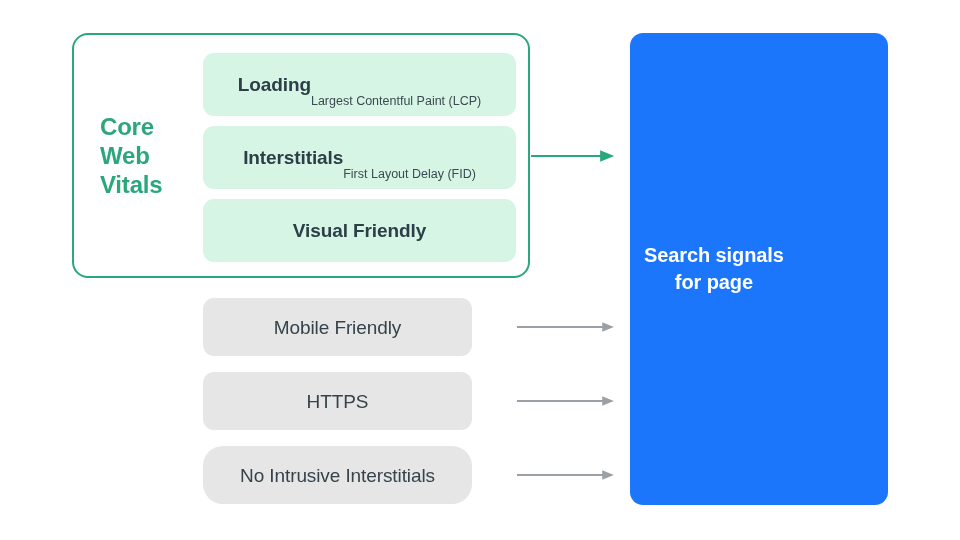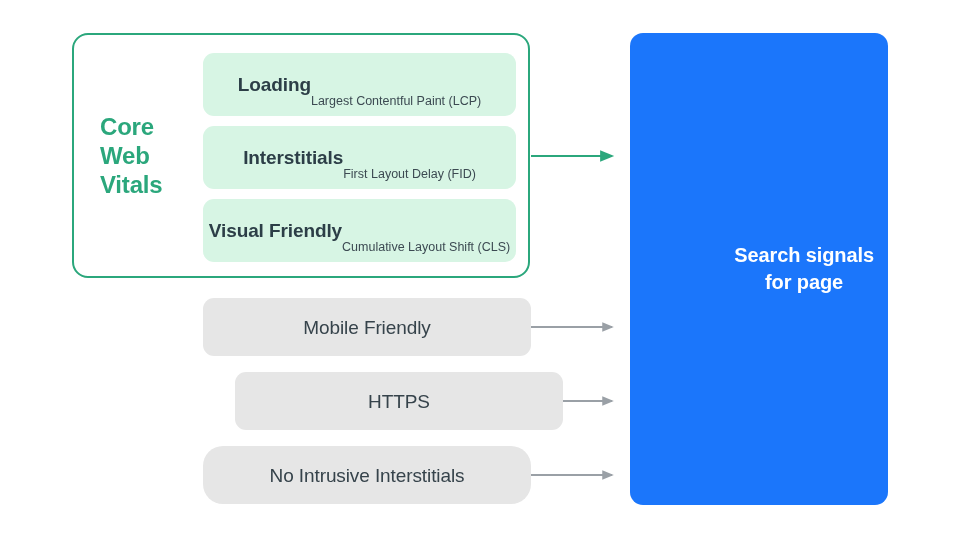--- a/index.html
+++ b/index.html
@@ -80,30 +80,30 @@
     font-size: 12.5px;
     font-weight: normal;
     line-height: 16px;
     margin-top: 32px;
   }
 
   
   .signal {
     position: absolute;
     left: 203px;
-    width: 328px;
+    width: 269px;
     height: 58px;
     background: #E6E6E6;
     border-radius: 11px;
     display: flex;
     align-items: center;
     justify-content: center;
   }
   .signal-1 { top: 298px; }
-  .signal-2 { top: 372px; margin-left: 32px; }
+  .signal-2 { top: 372px; }
   .signal-3 { top: 446px; border-radius: 20px; }
 
   .signal-label {
     color: #36434B;
     font-size: 19px;
     font-weight: normal;
     line-height: 23px;
     letter-spacing: -0.1px;
   }
 
@@ -111,21 +111,21 @@
   .blue-panel {
     position: absolute;
     left: 630px;
     top: 33px;
     width: 258px;
     height: 472px;
     background: #1B76FB;
     border-radius: 13px;
     display: flex;
     align-items: center;
-    justify-content: flex-end;
+    justify-content: flex-start;
   }
   .blue-text {
     color: #ffffff;
     font-size: 20px;
     font-weight: bold;
     line-height: 27px;
     text-align: center;
     letter-spacing: -0.1px;
     padding: 0 14px;
   }
@@ -178,21 +178,20 @@
     <div class="metric-sub">Largest Contentful Paint (LCP)</div>
   </div>
 
   <div class="metric metric-2">
     <div class="metric-title">Interstitials</div>
     <div class="metric-sub">First Layout Delay (FID)</div>
   </div>
 
   <div class="metric metric-3">
     <div class="metric-title">Visual Friendly</div>
-    <div class="metric-sub">Cumulative Layout Shift (CLS)</div>
   </div>
 
   <div class="signal signal-1">
     <div class="signal-label">Mobile Friendly</div>
   </div>
 
   <div class="signal signal-2">
     <div class="signal-label">HTTPS</div>
   </div>
 

